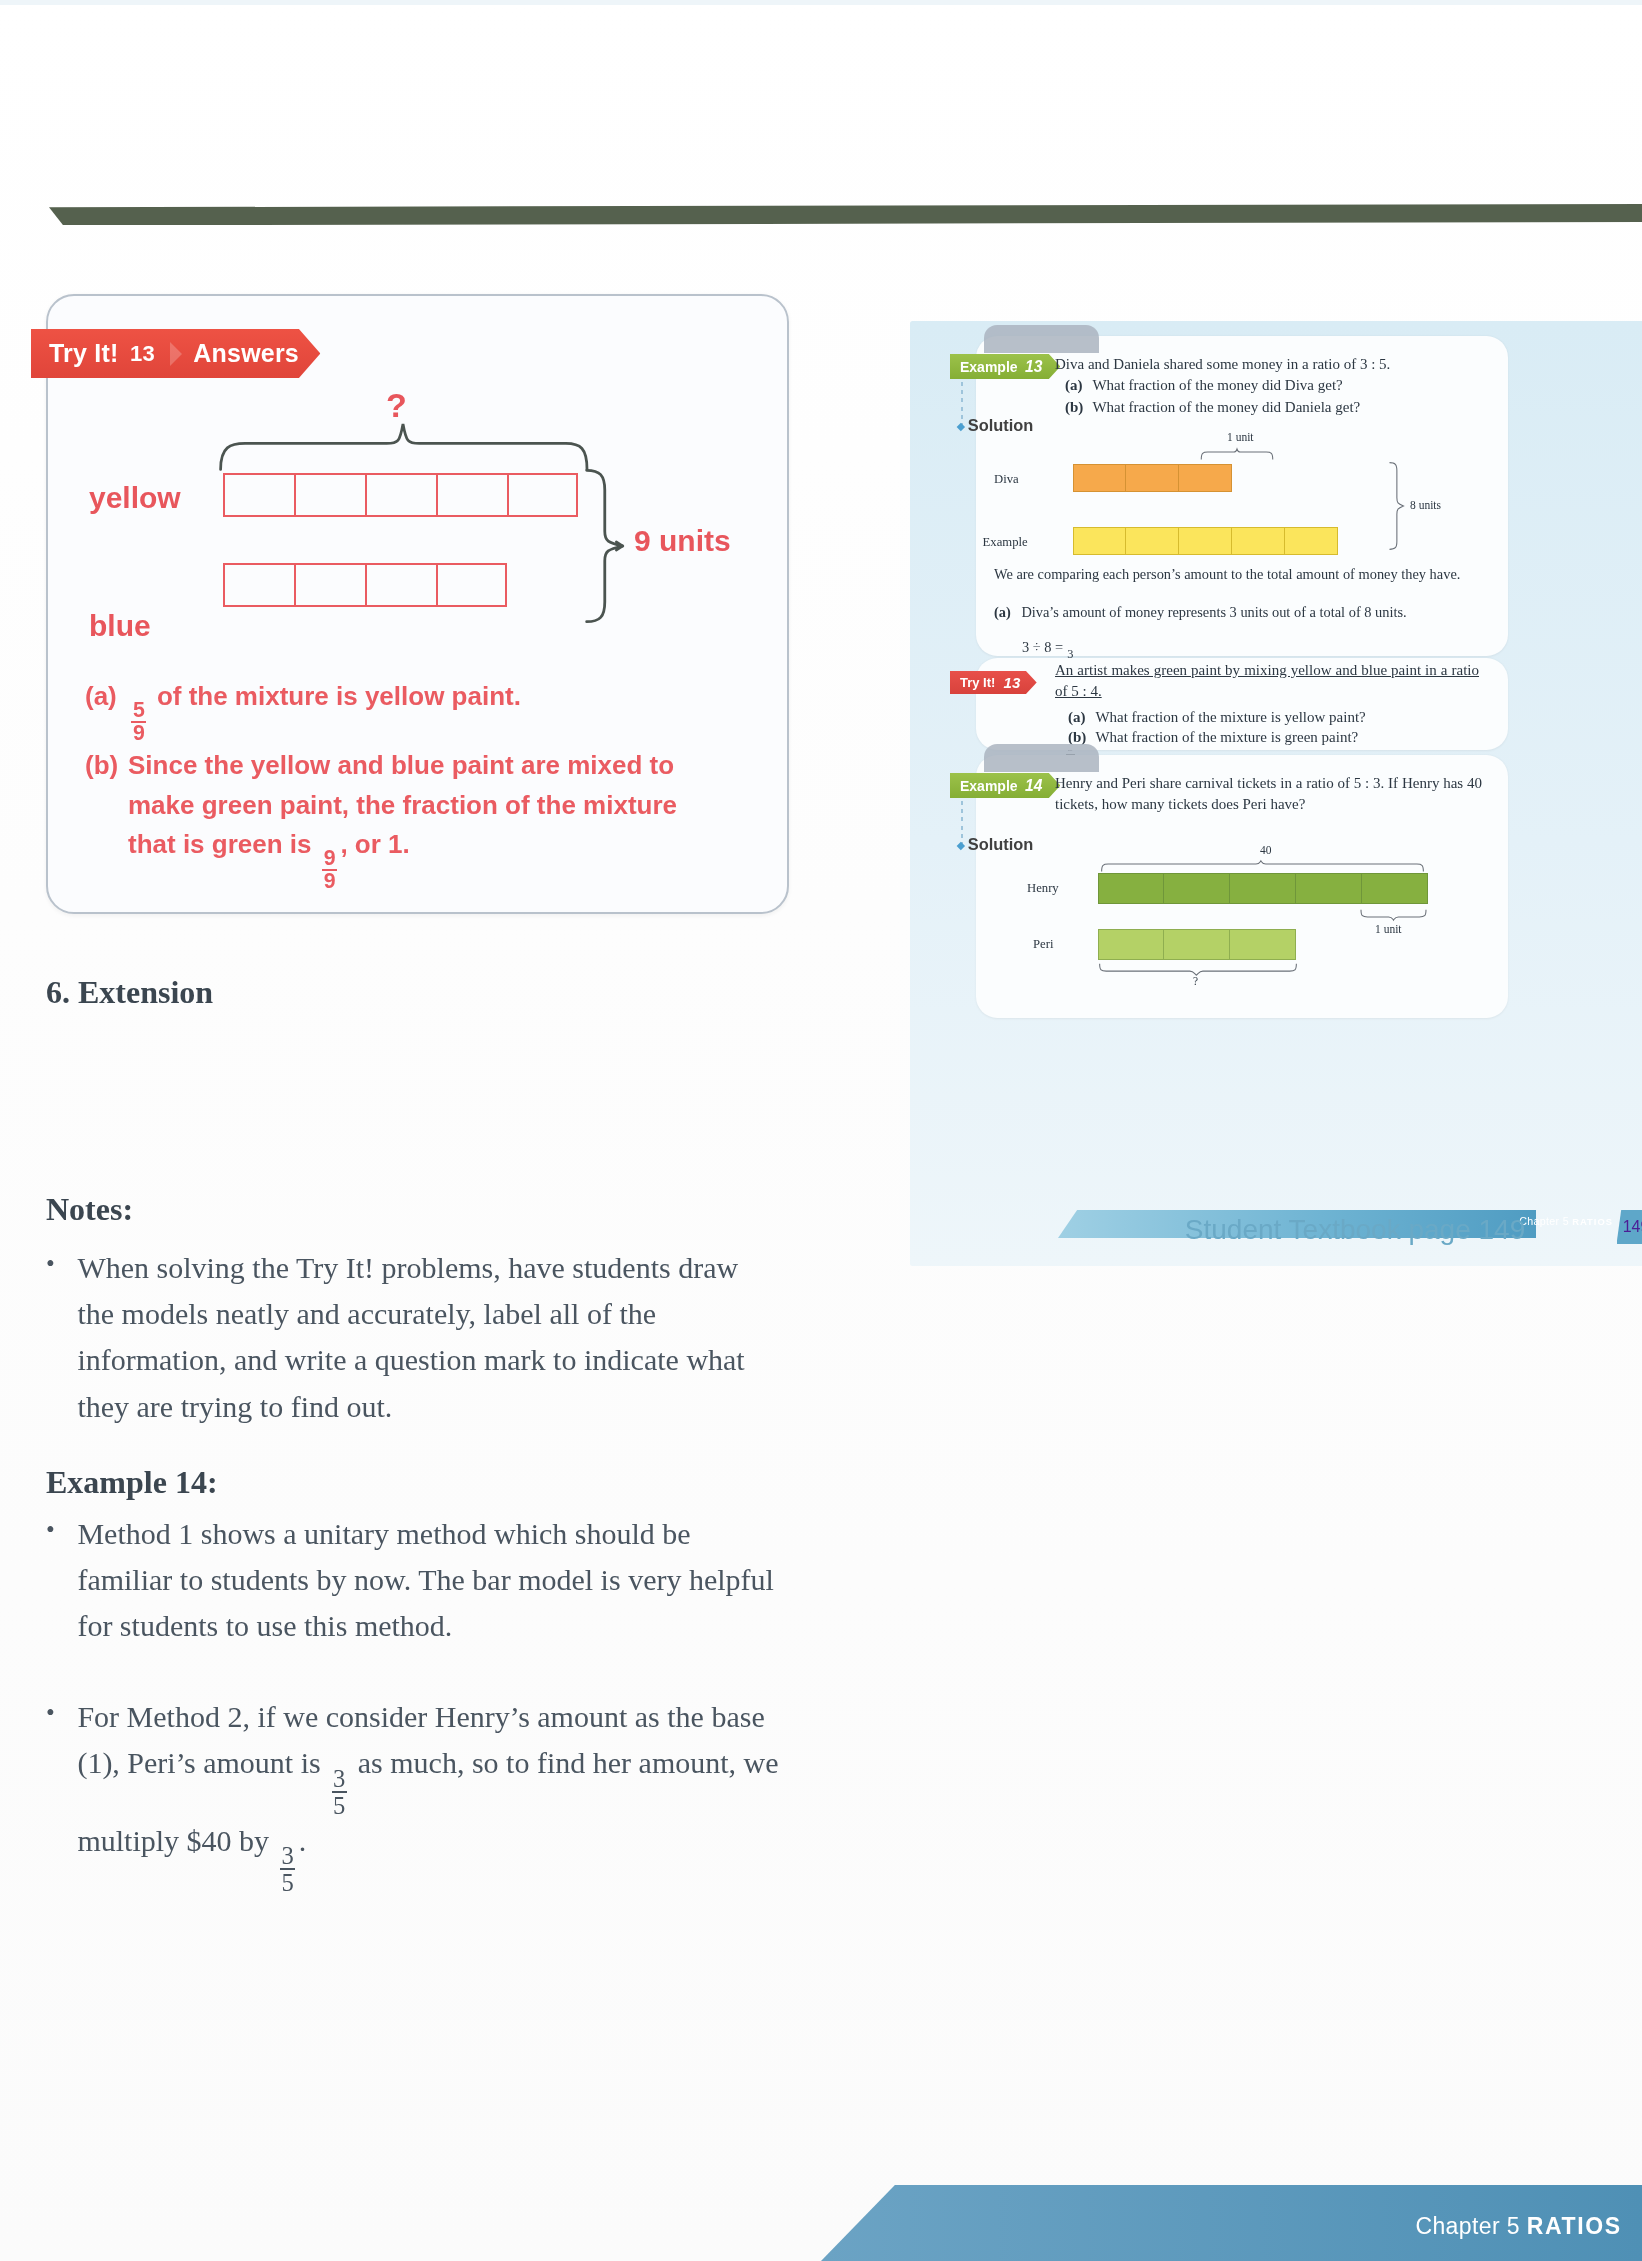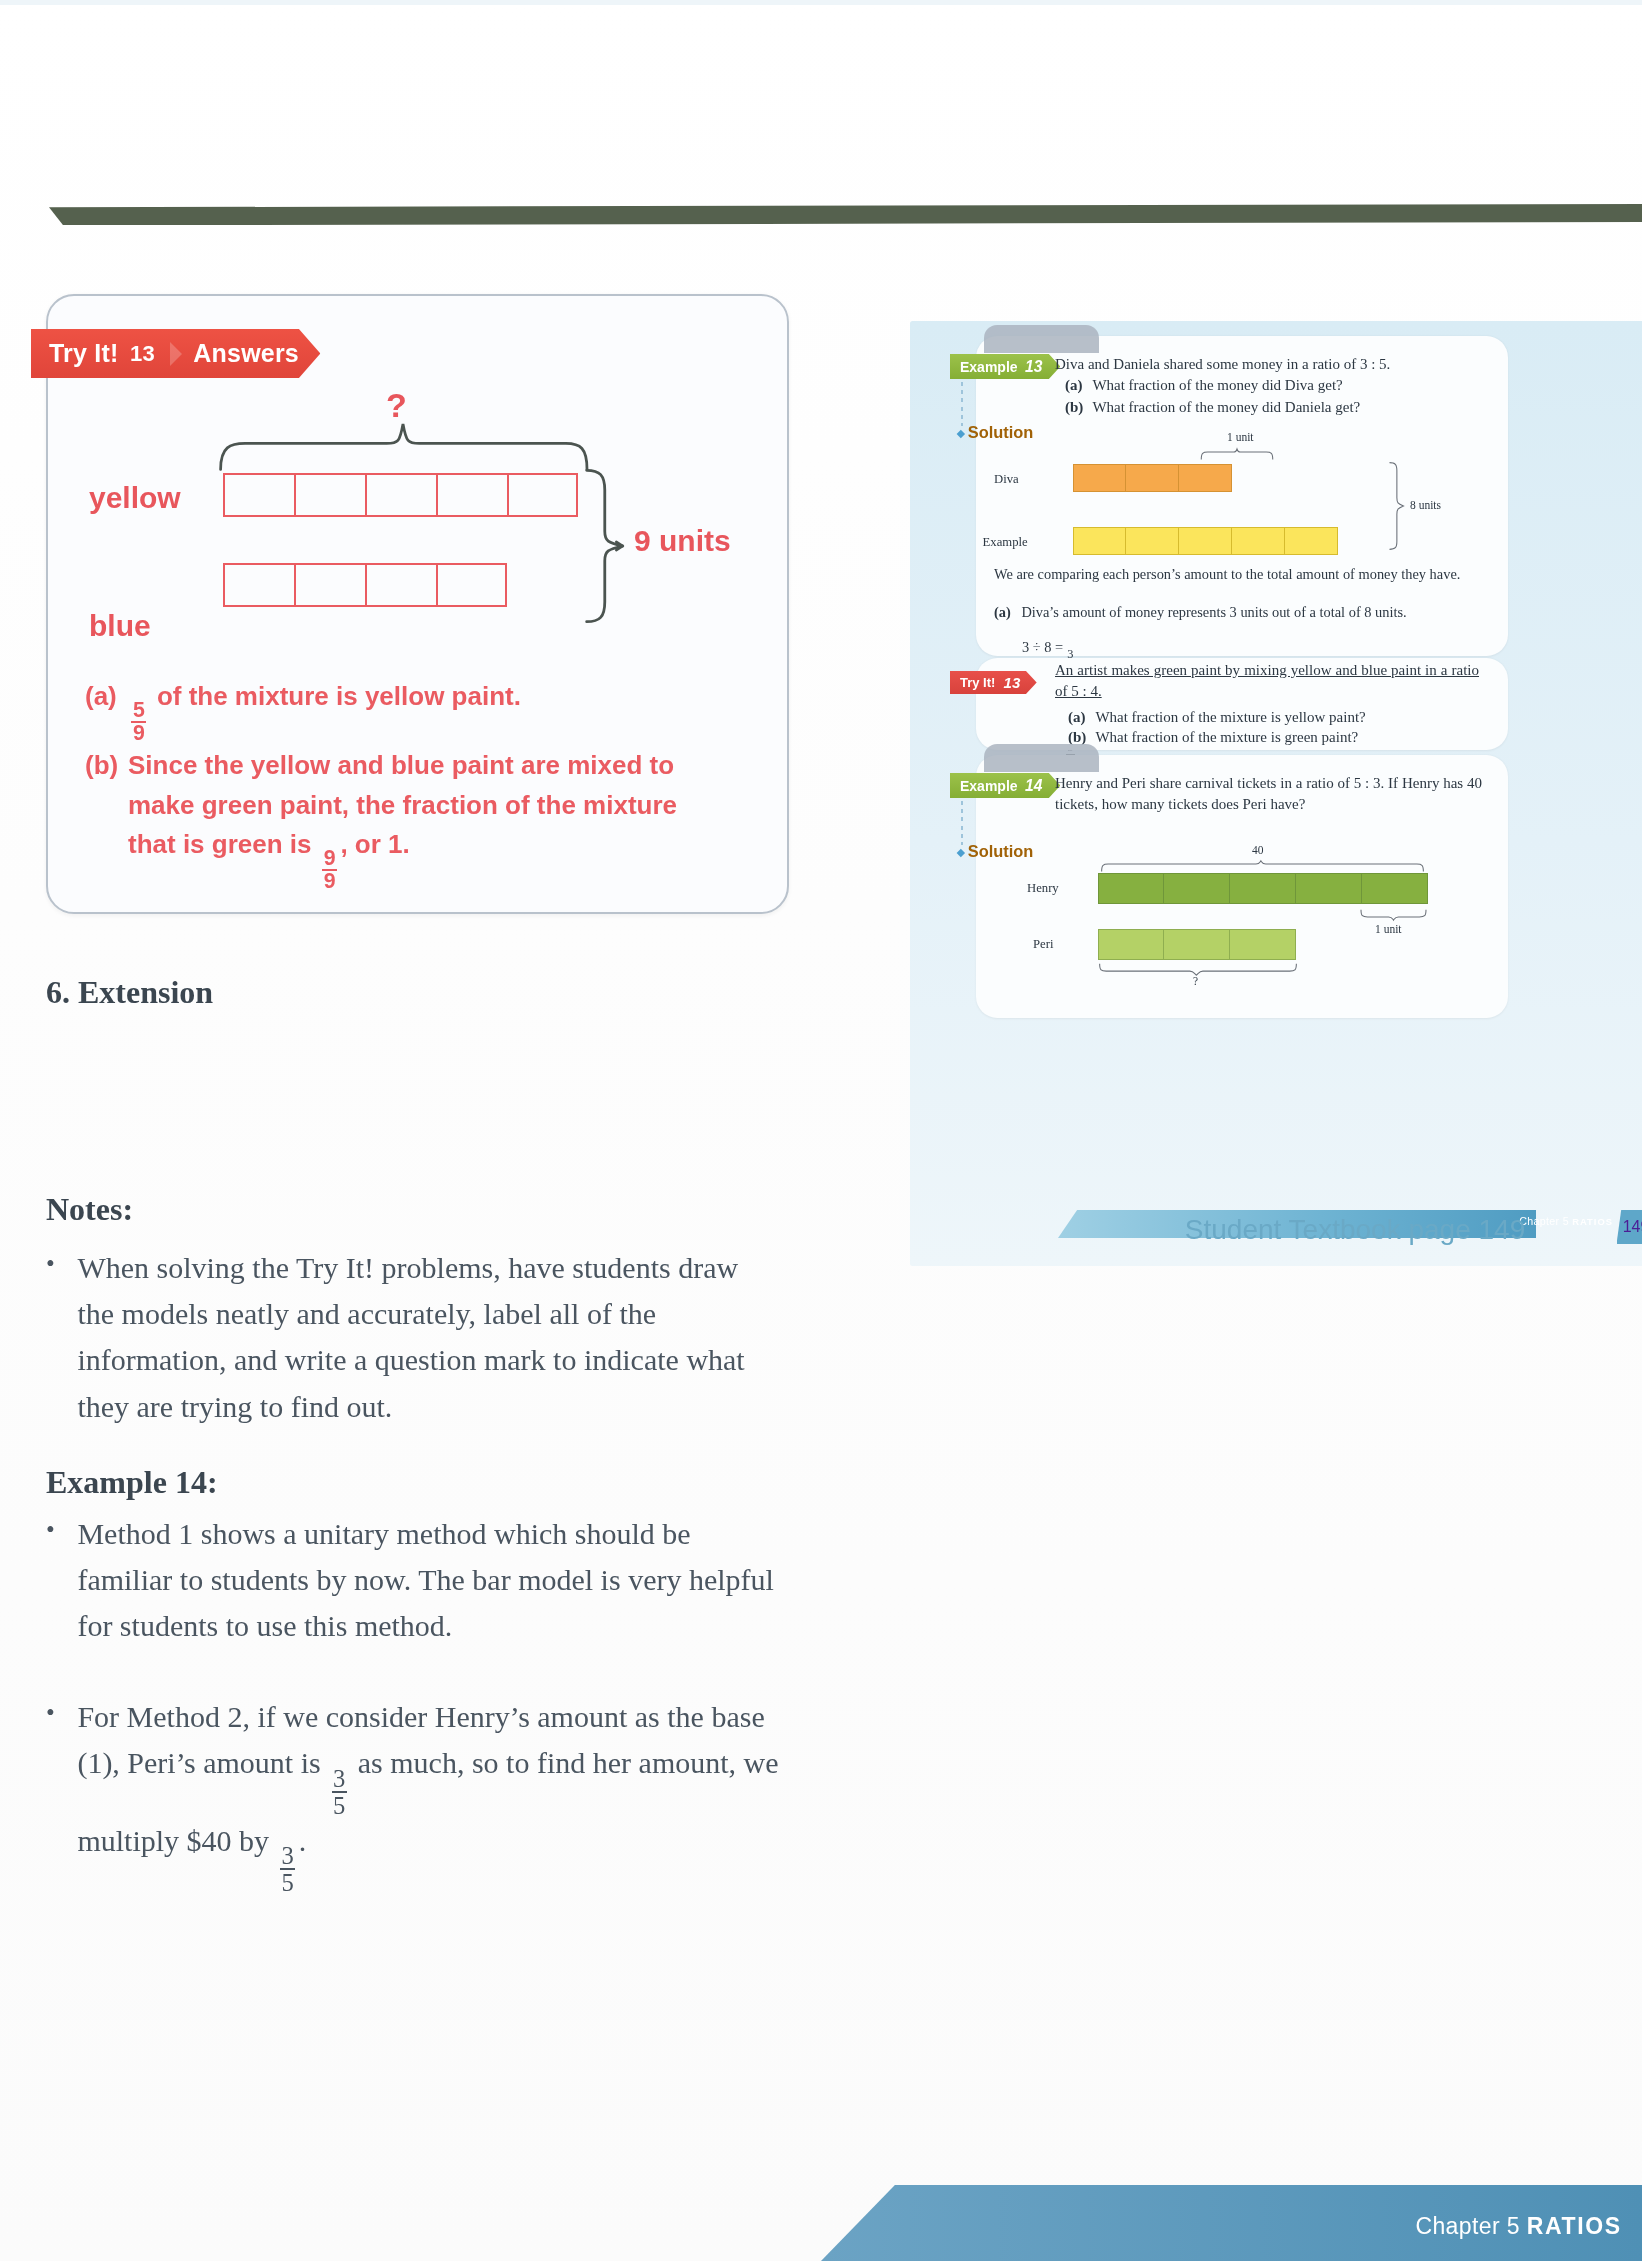--- a/index.html
+++ b/index.html
@@ -138,21 +138,21 @@
     color:#fff;font-family:"Liberation Sans",sans-serif;font-weight:bold;
     font-size:13px;
     clip-path:polygon(0 0,calc(100% - 10.7px) 0,100% 50%,calc(100% - 10.7px) 100%,0 100%);
   }
   .tryit-mini .n{margin-left:8.2px;font-style:italic;font-size:15px;}
   .dashline{
     position:absolute;left:-15px;top:46px;width:1.6px;height:44px;
     background:repeating-linear-gradient(180deg,#9ec4db 0 4.1px,transparent 4.1px 8.2px);
   }
   .soln{
-    position:absolute;left:-18px;top:87px;color:#a16207;
+    position:absolute;left:-18px;top:80px;color:#404040;
     font-family:"Liberation Sans",sans-serif;font-weight:bold;font-size:16.4px;
   }
   .soln .dia{display:inline-block;width:5.7px;height:5.7px;background:#4b9fd0;
     transform:rotate(45deg);margin-right:4.1px;vertical-align:1.6px;}
 
   .tbtext{
     position:absolute;color:#2c3742;font-family:"Liberation Serif",serif;
     font-size:15px;line-height:1.42;text-align:justify;
   }
   .tbtext.small{font-size:14.4px;}
@@ -422,21 +422,21 @@
         <div class="tabshadow"></div>
         <div class="ex-tab">
           <span>Example</span>
           <span class="n">14</span>
         </div>
         <div class="dashline"></div>
         <div class="soln"><span class="dia"></span><span>Solution</span></div>
 
         <div class="tbtext" style="left:79px;top:18px;width:427px;">Henry and Peri share carnival tickets in a ratio of 5 : 3. If Henry has 40 tickets, how many tickets does Peri have?</div>
 
-        <div class="tbsmall" style="left:276px;top:89px;">40</div>
+        <div class="tbsmall" style="left:284px;top:89px;">40</div>
         <svg style="position:absolute;left:122px;top:105px;" width="329" height="13" viewBox="0 0 400 16">
           <path d="M2 14 C2 6, 4 5, 10 5 L192 5 C196 5, 196 4, 198 1
                    C200 4, 200 5, 204 5 L390 5 C396 5, 398 6, 398 14" fill="none" stroke="#6a7078" stroke-width="1.3"></path>
         </svg>
 
         <div class="tblabel" style="left:51px;top:126px;">Henry</div>
         <div class="tbbar grn" id="tb-henry" style="left:122px;top:118px;">
             <div class="c" style="width: 66px; height: 31px; background: rgb(134, 176, 64); border-color: rgb(111, 150, 58); border-left-width: 0.8px;"></div>
             <div class="c" style="width: 66px; height: 31px; background: rgb(134, 176, 64); border-color: rgb(111, 150, 58); border-left-width: 0px;"></div>
             <div class="c" style="width: 66px; height: 31px; background: rgb(134, 176, 64); border-color: rgb(111, 150, 58); border-left-width: 0px;"></div>

